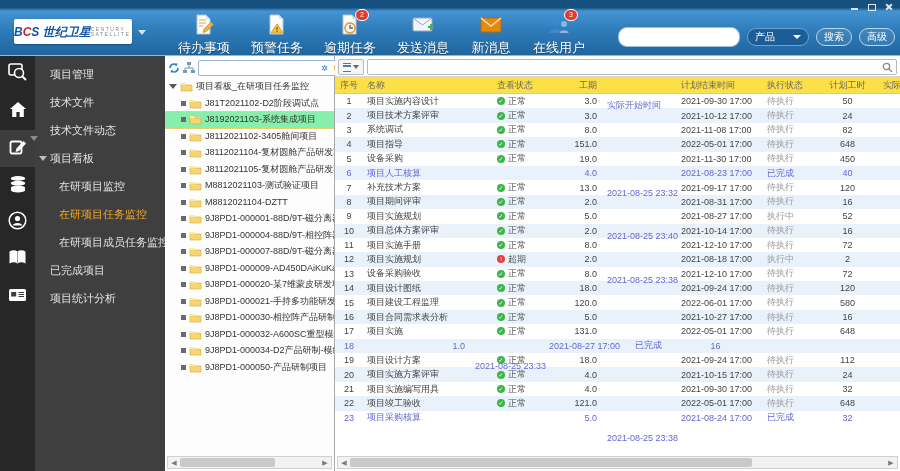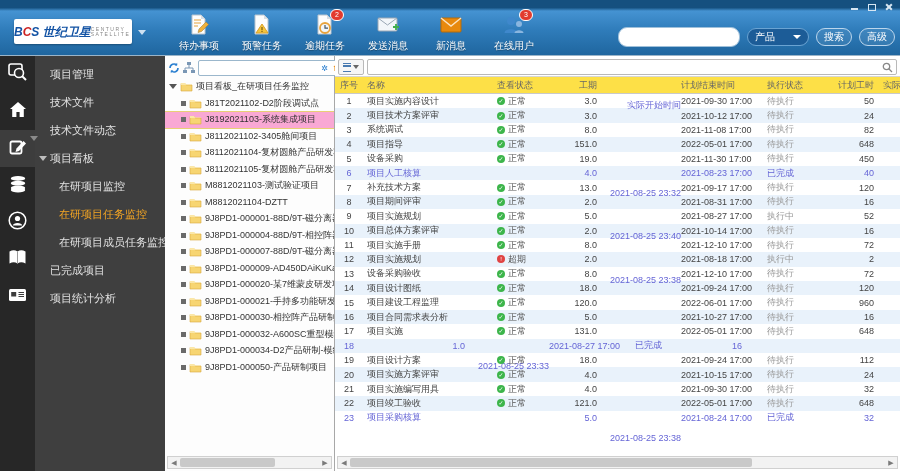--- a/index.html
+++ b/index.html
@@ -17,21 +17,21 @@
   .wbtn.cls::before{transform:rotate(45deg);} .wbtn.cls::after{transform:rotate(-45deg);}
   .logo{position:absolute;left:14px;top:19px;width:118px;height:25px;background:#fff;border-radius:2px;
         box-shadow:0 1px 2px rgba(0,0,0,.3);display:flex;flex-direction:row;align-items:center;justify-content:center;line-height:1;}
   .logo .l1{font-size:12px;font-weight:bold;font-style:italic;color:#1353a4;white-space:nowrap;}
   .logo .l1 .red{color:#cc2222;}
   .logo .l2{font-size:5px;color:#888;letter-spacing:1.5px;margin-top:1px;}
   .logo-caret{position:absolute;left:138px;top:30px;width:0;height:0;border-left:4px solid transparent;border-right:4px solid transparent;border-top:5px solid #cfe2f2;}
   .tools{position:absolute;left:178px;top:13px;display:flex;gap:21px;}
   .tool{display:flex;flex-direction:column;align-items:center;cursor:pointer;min-width:42px;}
   .ticon{position:relative;width:26px;height:24px;display:flex;align-items:center;justify-content:center;}
-  .tlabel{color:#fff;font-size:10px;margin-top:2px;text-shadow:0 1px 1px rgba(0,0,0,.35);white-space:nowrap;}
+  .tlabel{color:#fff;font-size:13px;margin-top:2px;text-shadow:0 1px 1px rgba(0,0,0,.35);white-space:nowrap;}
   .badge{position:absolute;top:-4px;right:-6px;min-width:10px;height:10px;border-radius:6px;background:#e23b2e;
          color:#fff;font-size:7px;line-height:10px;text-align:center;padding:0 1px;border:1px solid #fff;}
   .searchbar{position:absolute;top:27px;right:5px;display:flex;align-items:center;gap:7px;padding-left:37px;}
   .topsearch{width:104px;height:18px;border:1px solid #9fc0da;border-radius:9px;background:#fff;outline:none;padding:0 8px;font-size:10px;}
   .cat{width:62px;height:18px;border:1px solid #6aa3d2;border-radius:9px;background:#1c5c97;color:#fff;font-size:10px;
        display:flex;align-items:center;justify-content:space-between;padding:0 7px;cursor:pointer;box-sizing:border-box;}
   .caret{width:0;height:0;border-left:4px solid transparent;border-right:4px solid transparent;border-top:4px solid #fff;}
   .pill{height:18px;min-width:36px;border:1px solid #bcd6ec;border-radius:9px;color:#fff;font-size:10px;
         display:flex;align-items:center;justify-content:center;padding:0 6px;cursor:pointer;background:rgba(255,255,255,.08);box-sizing:border-box;}
   
@@ -49,21 +49,21 @@
   .treepanel{width:170px;flex:none;background:#fdfdfd;border-right:1px solid #a8a8a8;position:relative;box-sizing:border-box;}
   .ttool{height:20px;display:flex;align-items:center;gap:3px;padding:2px 3px 0 3px;}
   .tbtn{width:14px;height:14px;display:flex;align-items:center;justify-content:center;cursor:pointer;}
   .tinput{flex:1;height:14px;border:1px solid #9bb7cc;border-radius:2px;background:#fff;position:relative;display:flex;align-items:center;}
   .tinput input{border:none;outline:none;flex:1;height:12px;font-size:9px;padding:0 2px;min-width:10px;background:transparent;}
   .mini{width:9px;height:9px;font-size:8px;line-height:9px;text-align:center;cursor:pointer;margin-right:2px;}
   .treelist{position:absolute;left:0;top:22px;right:0;bottom:16px;overflow:hidden;font-size:9px;color:#333;}
   .troot{height:17px;display:flex;align-items:center;gap:3px;padding-left:4px;white-space:nowrap;cursor:pointer;}
   .rootexp{width:0;height:0;border-left:4px solid transparent;border-right:4px solid transparent;border-top:5px solid #555;flex:none;}
   .titem{height:16.5px;display:flex;align-items:center;gap:3px;padding-left:16px;white-space:nowrap;cursor:pointer;overflow:hidden;}
-  .titem.sel{background:#f9a8d4;outline:1px solid #e8cf76;}
+  .titem.sel{background:#86efac;outline:1px solid #e8cf76;}
   .exp{width:5px;height:5px;background:#6a6a6a;flex:none;}
   .tlbl{overflow:hidden;text-overflow:clip;}
   
   .hscroll{position:absolute;left:2px;right:2px;bottom:2px;height:13px;background:#f2f2f2;border:1px solid #d0d0d0;display:flex;align-items:center;box-sizing:border-box;}
   .sarrow{width:12px;height:11px;font-size:7px;line-height:11px;text-align:center;color:#7a7a7a;cursor:pointer;flex:none;}
   .thumb{height:9px;background:#c9c9c9;border-radius:2px;cursor:pointer;}
   
   .tablepanel{flex:1;position:relative;background:#fff;overflow:hidden;}
   .tabtool{height:18px;display:flex;align-items:center;padding:2px 3px 0 3px;gap:3px;}
   .filterbtn{width:24px;height:14px;border:1px solid #b9b9b9;background:#f6f6f6;border-radius:2px;display:flex;align-items:center;justify-content:center;gap:2px;cursor:pointer;}
@@ -74,25 +74,25 @@
   .tsearch input{border:none;outline:none;flex:1;font-size:9px;height:12px;padding:0 4px;background:transparent;}
   .thead{height:16px;background:#fde047;border-top:1px solid #d6d6d6;border-bottom:1px solid #c9c9c9;display:flex;align-items:center;font-size:9px;color:#666;}
   .trow{height:14.4px;display:flex;align-items:center;font-size:9px;color:#444;cursor:default;}
   .trow.alt{background:#e9f2fb;}
   .trow.done, .trow.done .c{color:#6565d6;}
   .c{overflow:hidden;white-space:nowrap;box-sizing:border-box;}
   .c.seq{width:28px;text-align:center;}
   .c.name{width:132px;padding-left:4px;}
   .c.view{width:62px;padding-left:2px;display:flex;align-items:center;gap:3px;}
   .c.dur{width:50px;text-align:right;padding-right:10px;}
-  .c.start{width:74px;text-align:right;color:#6565d6;margin-top:40px;}
+  .c.start{width:74px;text-align:left;color:#6565d6;margin-top:40px;}
   .c.end{width:84px;}
   .c.exec{width:56px;padding-left:2px;}
   .c.exec.pend{color:#999;}
-  .c.hours{width:62px;text-align:right;padding-right:9px;}
+  .c.hours{width:62px;text-align:center;padding-right:9px;}
   .c.last{flex:1;}
   .thc{color:#666;}
   .dot{width:8px;height:8px;border-radius:50%;color:#fff;font-size:6px;line-height:8px;text-align:center;flex:none;}
   .dot.normal{background:#3db54b;}
   .dot.overdue{background:#e04343;}
   .vtext{color:#555;}
 </style>
 </head>
 <body>
 
@@ -650,21 +650,21 @@
             <div class="c seq">15</div>
             <div class="c name">项目建设工程监理</div>
             <div class="c view">
               <span class="dot normal">✓</span>
               <span class="vtext">正常</span>
             </div>
             <div class="c dur">120.0</div>
             <div class="c start"></div>
             <div class="c end">2022-06-01 17:00</div>
             <div class="c exec pend">待执行</div>
-            <div class="c hours">960</div>
+            <div class="c hours">580</div>
             <div class="c last"></div>
           </div>
           <div class="trow alt">
             <div class="c seq">16</div>
             <div class="c name">项目合同需求表分析</div>
             <div class="c view">
               <span class="dot normal">✓</span>
               <span class="vtext">正常</span>
             </div>
             <div class="c dur">5.0</div>

